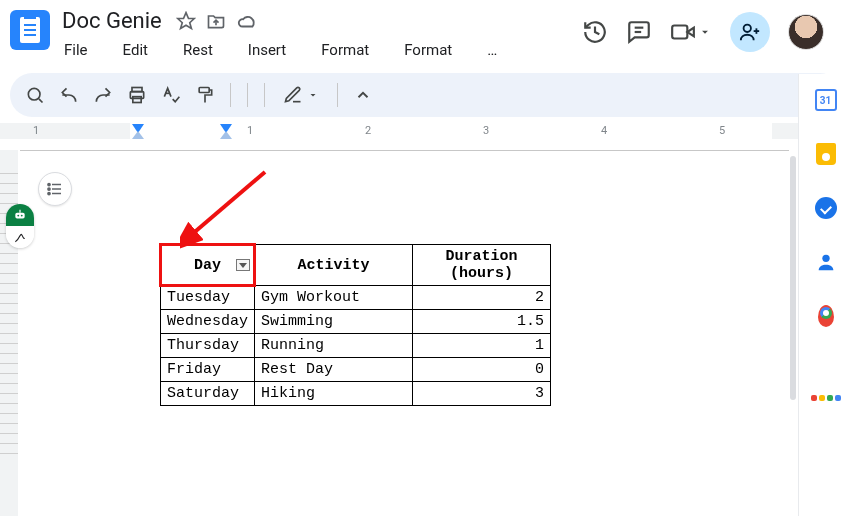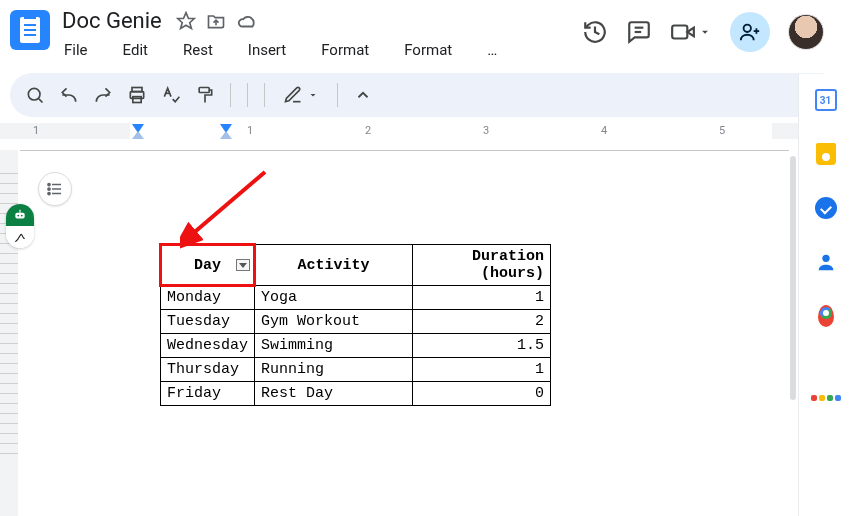--- a/index.html
+++ b/index.html
@@ -58,21 +58,21 @@
   
   .arrow-svg { position:absolute; left:180px; top:164px; pointer-events:none; }
 
   
   .doc-table { position:absolute; left:133px; top:244px; border-collapse:collapse; font-family:Liberation Mono, monospace; font-size:15px; color:#000;margin-left:27px; }
   .doc-table th, .doc-table td { border:1.5px solid #000; padding:3px 6px; height:22px; vertical-align:middle; }
   .doc-table th { font-weight:bold; text-align:center; }
   .col-day{width:88px;text-align:left;}
   .col-act{width:158px;text-align:left;}
   .col-dur{width:138px;text-align:right;}
-  th.col-dur{text-align:right;}
+  th.col-dur{text-align:center;}
   th.col-day{position:relative;}
   .day-head-box{position:absolute;inset:-2px;border:3px solid #e11;pointer-events:none;}
   .sort-chip{position:absolute;right:4px;top:50%;transform:translateY(-50%);width:14px;height:12px;border:1px solid #777;background:#f5f5f5;display:flex;align-items:center;justify-content:center;}
   .sort-chip::after{content:"";border-left:4px solid transparent;border-right:4px solid transparent;border-top:5px solid #555;}
 
   
   .sidepanel { position:absolute; right:0; top:74px; bottom:0; width:54px; border-left:1px solid #e8eaed; background:#fff; display:flex; flex-direction:column; align-items:center; padding-top:14px; gap:30px; }
   .sp-icn { width:24px; height:24px; display:flex; align-items:center; justify-content:center; }
   .cal-icn{width:22px;height:22px;background:#fff;border:2px solid #4285f4;border-radius:3px;position:relative;}
   .cal-icn::after{content:"31";position:absolute;inset:0;display:flex;align-items:center;justify-content:center;font-size:10px;font-weight:bold;color:#4285f4;}
@@ -286,43 +286,43 @@
       <span>Day</span>
       <span class="sort-chip"></span>
       <span class="day-head-box"></span>
     </th>
     <th class="col-act">Activity</th>
     <th class="col-dur">Duration (hours)</th>
   </tr>
   </tbody>
     <tbody id="tbody">
       <tr>
-        <td class="col-day">Monday</td>
-        <td class="col-act">Yoga</td>
-        <td class="col-dur">1</td>
-      </tr>
-      <tr>
         <td class="col-day">Tuesday</td>
         <td class="col-act">Gym Workout</td>
         <td class="col-dur">2</td>
       </tr>
       <tr>
         <td class="col-day">Wednesday</td>
         <td class="col-act">Swimming</td>
         <td class="col-dur">1.5</td>
       </tr>
       <tr>
         <td class="col-day">Thursday</td>
         <td class="col-act">Running</td>
         <td class="col-dur">1</td>
       </tr>
       <tr>
         <td class="col-day">Friday</td>
         <td class="col-act">Rest Day</td>
         <td class="col-dur">0</td>
+      </tr>
+      <tr>
+        <td class="col-day">Saturday</td>
+        <td class="col-act">Hiking</td>
+        <td class="col-dur">3</td>
       </tr>
     </tbody>
 </table>
 
 <div class="sidepanel">
   <span class="sp-icn">
       <span class="cal-icn"></span>
     </span>
   <span class="sp-icn">
       <span class="keep-icn"></span>

